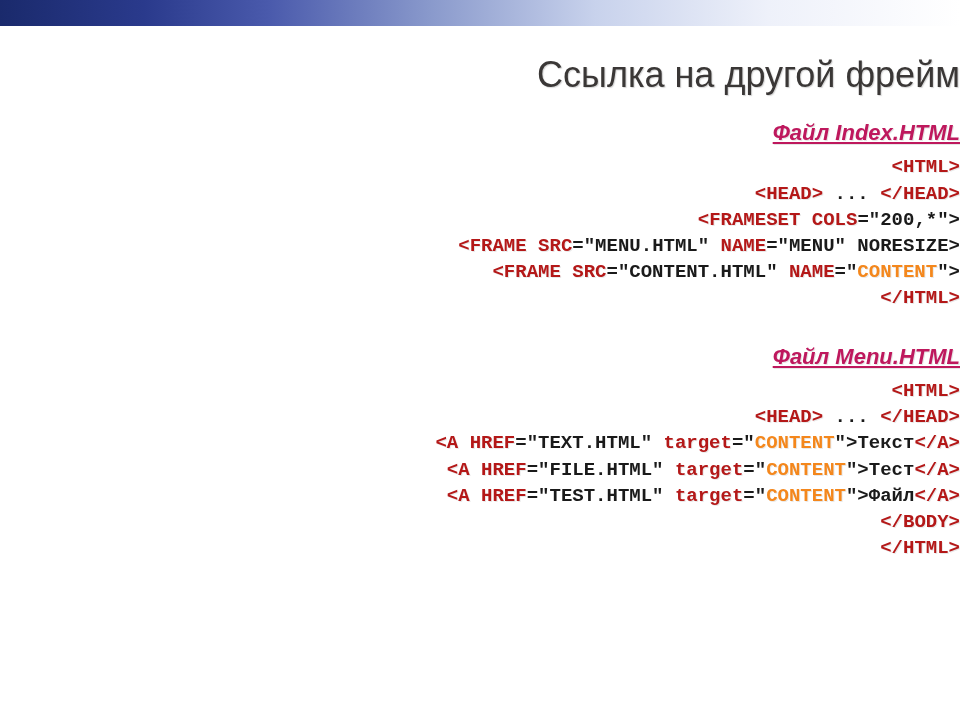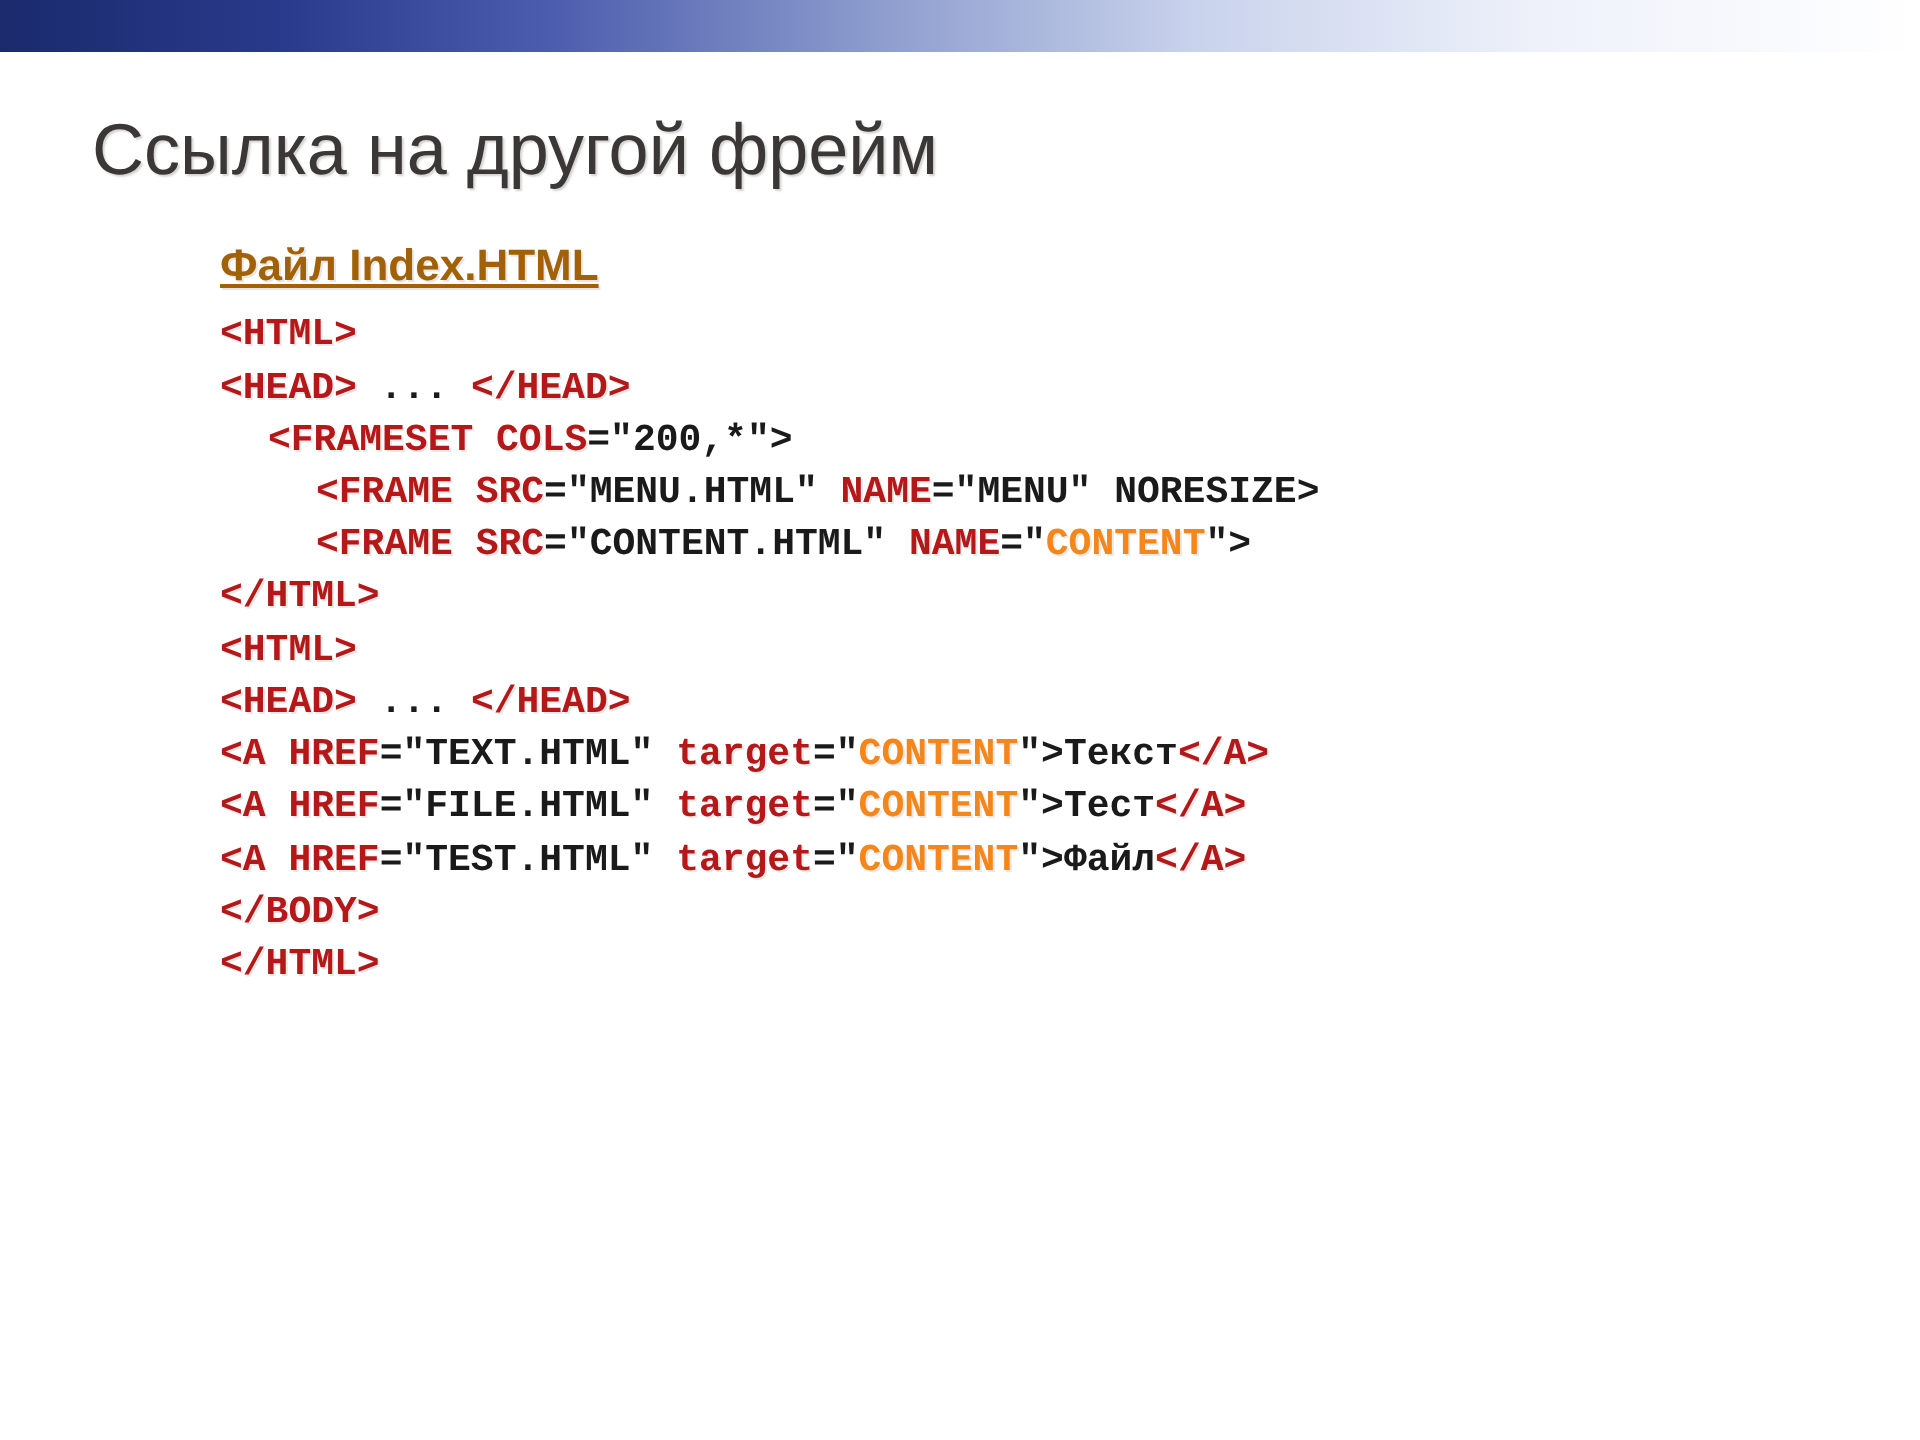--- a/index.html
+++ b/index.html
@@ -15,43 +15,45 @@
     position: absolute;
     top: 0; left: 0; right: 0;
     height: 26px;
     background: linear-gradient(to right,
       #1a2a6c 0%, #2a3a8c 15%, #4a5aac 28%,
       #8a9acc 45%, #c8d2ec 62%, #eef1fa 80%, #ffffff 100%);
   }
   .content {
     padding-top: 54px;
     padding-left: 46px;
+    text-align: right;
   }
   .title {
     font-size: 36px;
     font-weight: normal;
     color: #3a3736;
     text-shadow: 1px 1px 1px rgba(170,170,170,0.5);
     margin-bottom: 22px;
   }
   .code-block {
     margin-left: 64px;
     font-family: "Courier New", Courier, monospace;
     font-size: 19px;
     font-weight: bold;
     line-height: 1.38;
   }
   .sub-title {
-    color: #a16207;
+    color: #be185d;
     text-decoration: underline;
     font-family: Arial, sans-serif;
     font-size: 22px;
     font-weight: bold;
     margin-bottom: 6px;
     text-shadow: 1px 1px 0 rgba(200,200,200,0.45);
+    font-style: italic;
   }
   .sub-title.gap { margin-top: 30px; }
   .tag  { color: #b41818; text-shadow: 1px 1px 0 rgba(200,200,200,0.4); }
   .plain{ color: #1a1a1a; }
   .attr-name { color: #b41818; text-shadow: 1px 1px 0 rgba(200,200,200,0.4); }
   .attr-special { color: #f4871c; text-shadow: 1px 1px 0 rgba(200,200,200,0.4); }
   .frag { display: block; }
   .frag.indent1 { padding-left: 24px; }
   .frag.indent2 { padding-left: 48px; }
 </style>
@@ -79,20 +81,21 @@
     <span class="frag indent2">
       <span class="tag">&lt;FRAME </span><span class="attr-name">SRC</span><span class="plain">="MENU.HTML" </span><span class="attr-name">NAME</span><span class="plain">="MENU" NORESIZE&gt;</span>
     </span>
 
     <span class="frag indent2">
       <span class="tag">&lt;FRAME </span><span class="attr-name">SRC</span><span class="plain">="CONTENT.HTML" </span><span class="attr-name">NAME</span><span class="plain">="</span><span class="attr-special">CONTENT</span><span class="plain">"&gt;</span>
     </span>
 
     <span class="frag"><span class="tag">&lt;/HTML&gt;</span></span>
 
+    <div class="sub-title gap">Файл Menu.HTML</div>
 
     <span class="frag"><span class="tag">&lt;HTML&gt;</span></span>
 
     <span class="frag">
       <span class="tag">&lt;HEAD&gt;</span><span class="plain"> ... </span><span class="tag">&lt;/HEAD&gt;</span>
     </span>
 
 
     <span class="frag">
       <span class="tag">&lt;A </span><span class="attr-name">HREF</span><span class="plain">="TEXT.HTML" </span><span class="attr-name">target</span><span class="plain">="</span><span class="attr-special">CONTENT</span><span class="plain">"&gt;</span><span class="plain">Текст</span><span class="tag">&lt;/A&gt;</span>

